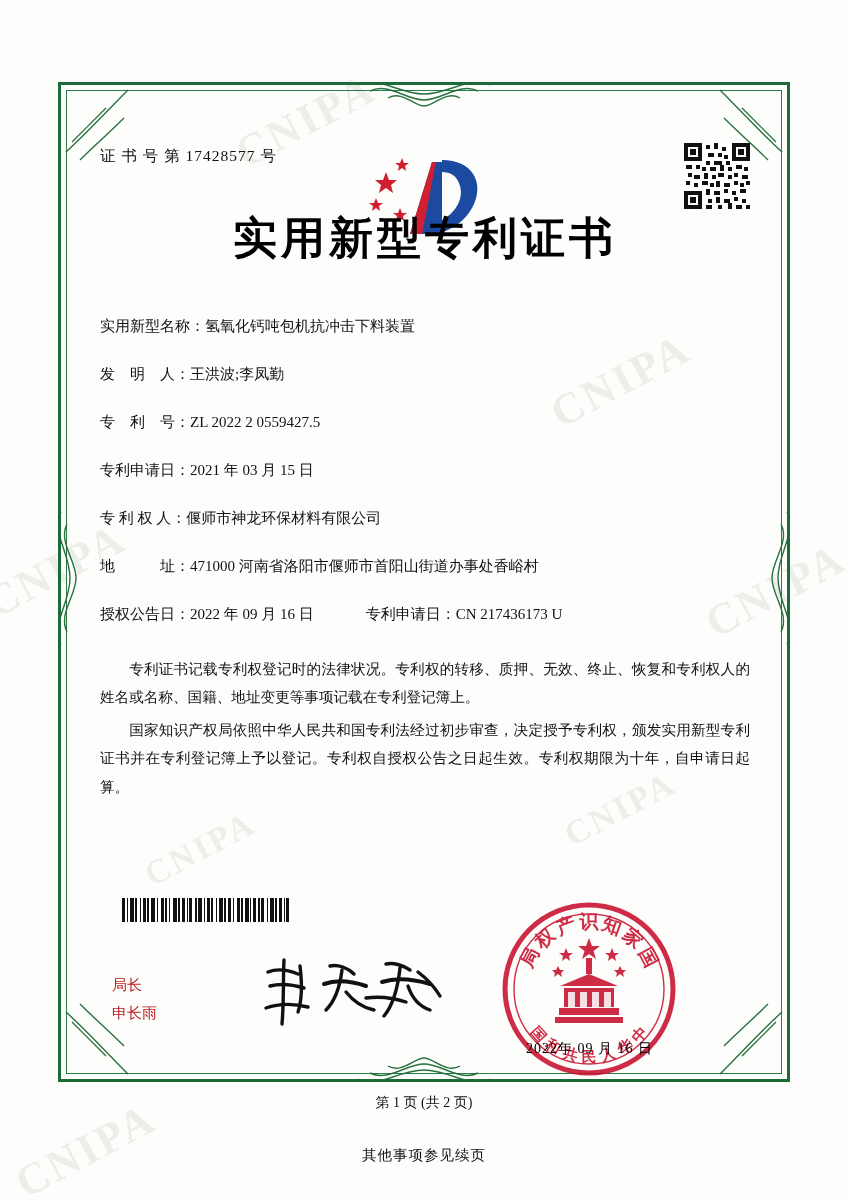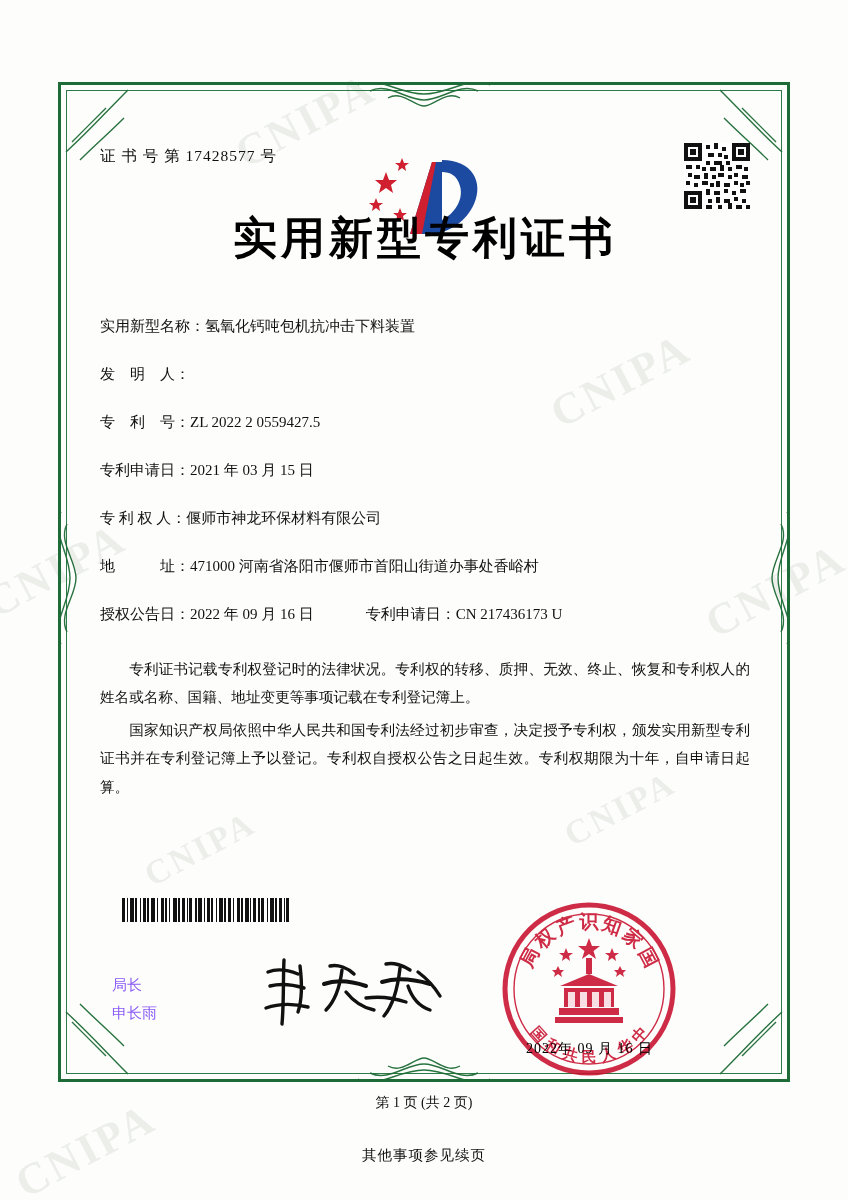--- a/index.html
+++ b/index.html
@@ -158,21 +158,21 @@
     height: 100%;
   }
 
   
   .sig-label {
     position: absolute;
     left: 112px;
     top: 972px;
     font-size: 15px;
     line-height: 1.85;
-    color: #8b5cf6;
+    color: #b91c1c;
   }
   .sig-hand {
     position: absolute;
     left: 258px;
     top: 952px;
     width: 200px;
     height: 80px;
   }
 
   
@@ -357,20 +357,21 @@
 
     <div class="fields">
 
       <div class="field-row">
         <span class="field-label">实用新型名称：</span>
         <span class="field-value">氢氧化钙吨包机抗冲击下料装置</span>
       </div>
 
       <div class="field-row">
         <span class="field-label">发　明　人：</span>
+        <span class="field-value">王洪波;李凤勤</span>
       </div>
 
       <div class="field-row">
         <span class="field-label">专　利　号：</span>
         <span class="field-value">ZL 2022 2 0559427.5</span>
       </div>
 
       <div class="field-row">
         <span class="field-label">专利申请日：</span>
         <span class="field-value">2021 年 03 月 15 日</span>

